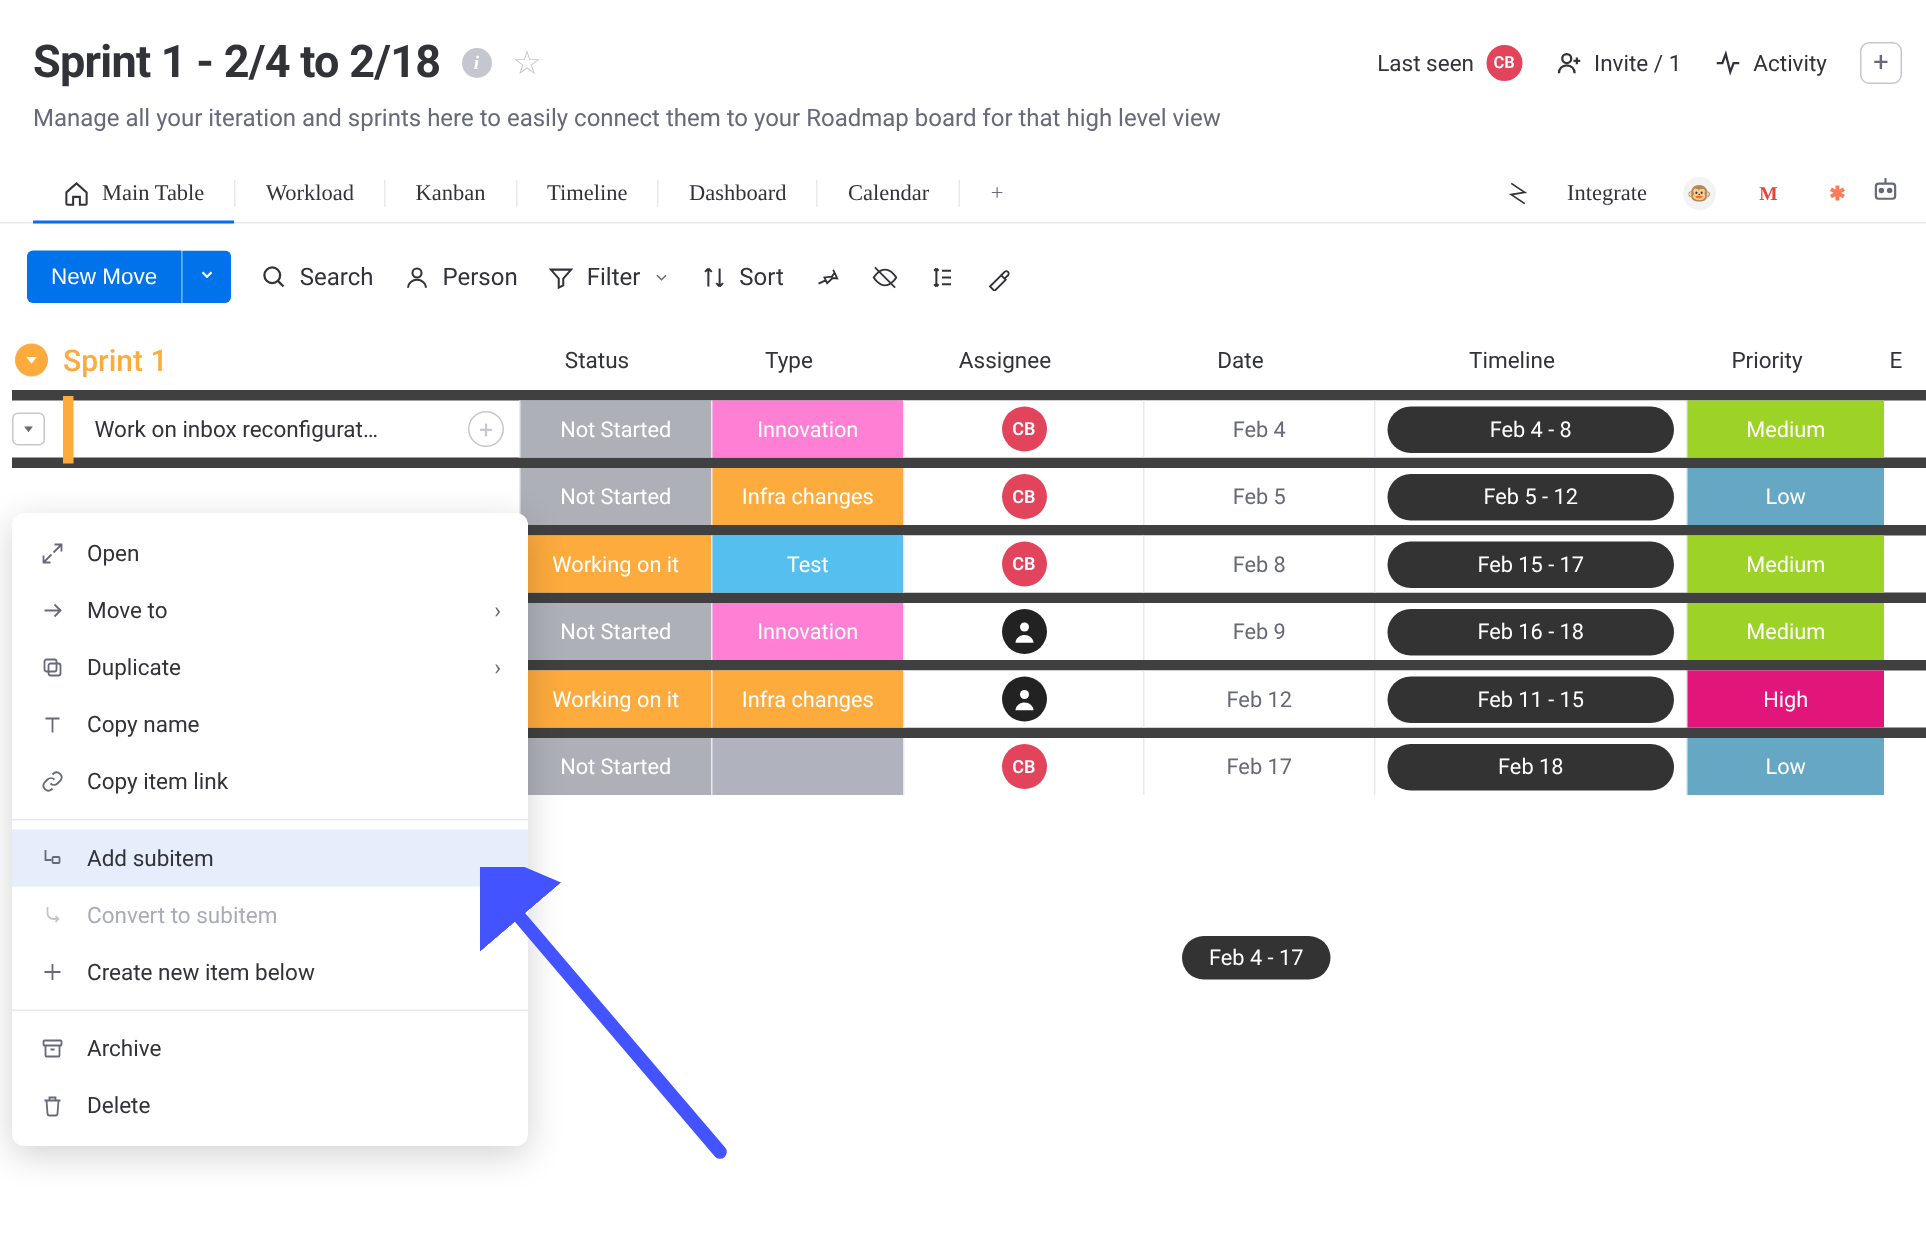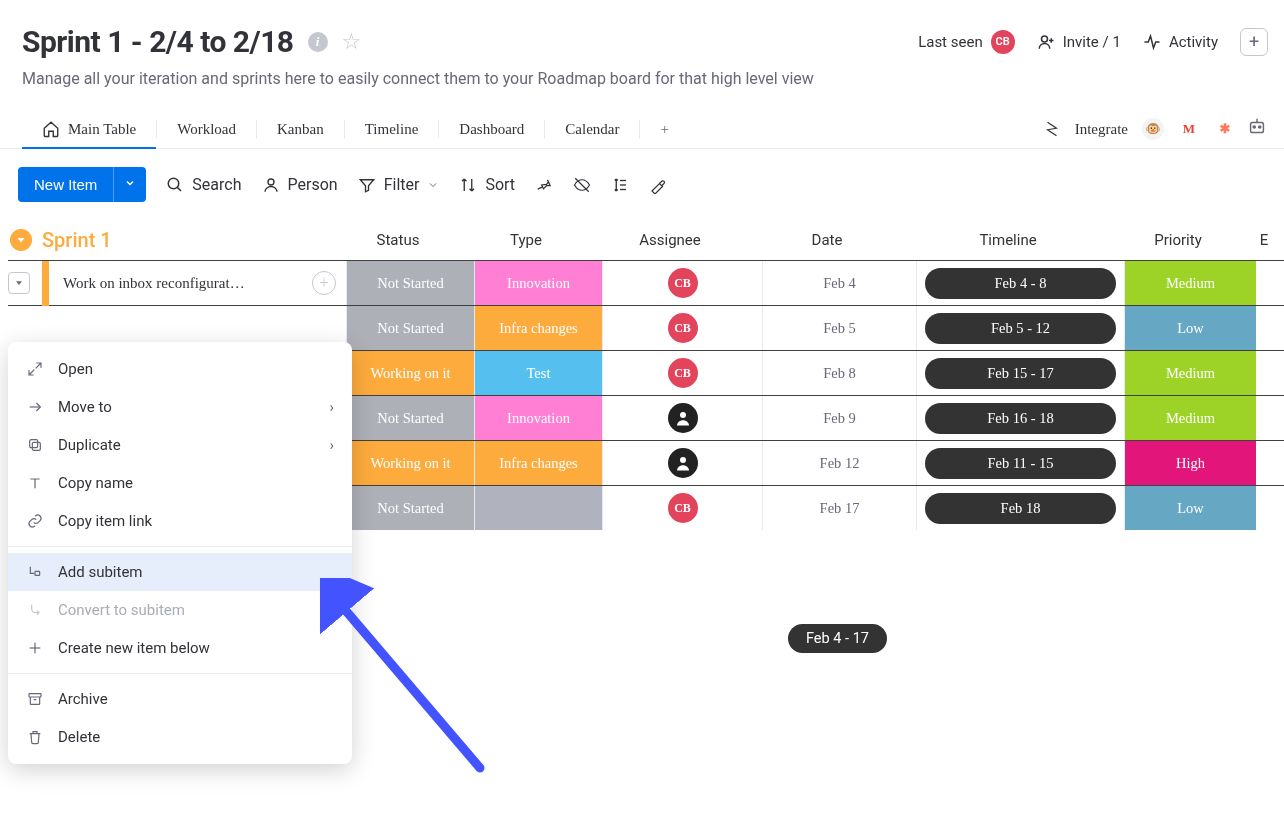--- a/index.html
+++ b/index.html
@@ -17,42 +17,42 @@
 .plus-circle { width: 28px; height: 28px; border: 1px solid #c5c7d0; border-radius: 6px; display: inline-flex; align-items: center; justify-content: center; font-size: 18px; color: #676879; }
 .subtitle { font-size: 16px; color: #676879; margin-top: 10px; }
 
 
 .tabs { display: flex; align-items: center; gap: 0; margin-top: 14px; border-bottom: 1px solid #e6e9ef; padding-left: 22px; padding-right: 16px; font-family: Liberation Serif, serif; }
 .tab { padding: 10px 20px; font-size: 15px; color: #323338; cursor: pointer; position: relative; display: inline-flex; align-items: center; gap: 8px; }
 .tab.active { color: #323338; font-weight: 500; }
 .tab.active::after { content: ""; position: absolute; left: 0; right: 0; bottom: -1px; height: 2px; background: #0073ea; }
 .tab-sep { width: 1px; height: 18px; background: #e6e9ef; }
 .tabs-right { margin-left: auto; display: flex; align-items: center; gap: 10px; }
-.integrate { display: inline-flex; align-items: center; gap: 14px; font-size: 15px; color: #323338; cursor: pointer; }
+.integrate { display: inline-flex; align-items: center; gap: 24px; font-size: 15px; color: #323338; cursor: pointer; }
 .integ-icon { width: 22px; height: 22px; border-radius: 50%; display: inline-flex; align-items: center; justify-content: center; font-size: 13px; font-weight: 700; }
 
 
 .toolbar { display: flex; align-items: center; gap: 20px; padding: 18px 16px 18px 18px; }
 .new-item { display: inline-flex; }
 .new-item-btn { background: #0073ea; color: #fff; border: none; padding: 9px 16px; font-size: 15px; border-radius: 4px 0 0 4px; cursor: pointer; font-weight: 500; }
 .new-item-caret { background: #0073ea; color: #fff; border: none; border-left: 1px solid rgba(255,255,255,0.3); padding: 9px 10px; border-radius: 0 4px 4px 0; cursor: pointer; }
 .tool { display: inline-flex; align-items: center; gap: 8px; font-size: 16px; color: #323338; cursor: pointer; }
 .tool-icon { color: #676879; }
 
 
 .table-area { padding-left: 8px; }
 .group-header { display: flex; align-items: center; }
 .group-title-wrap { display: flex; align-items: center; gap: 10px; padding: 8px 0 8px 2px; width: 330px; }
 .collapse-btn { width: 22px; height: 22px; border-radius: 50%; background: #fdab3d; display: inline-flex; align-items: center; justify-content: center; }
 .group-title { color: #fdab3d; font-size: 20px; font-weight: 500; }
 .col-headers { display: flex; flex: 1; }
 .col-h { text-align: center; font-size: 15px; color: #323338; padding: 10px 0; }
 
 .rows { }
-.row { display: flex; height: 45px; align-items: stretch; border-top: 1px solid #404040; font-family: Liberation Serif, serif; }
+.row { display: flex; height: 45px; align-items: stretch; border-top: 7px solid #404040; }
 .row-first { display: flex; align-items: center; width: 338px; }
 .row-caret { width: 22px; height: 22px; border: 1px solid #c5c7d0; border-radius: 4px; margin-left: 0; display: inline-flex; align-items: center; justify-content: center; color: #676879; font-size: 11px; cursor: pointer; }
 .row-colorbar { width: 7px; height: 45px; background: #fdab3d; margin-left: 12px; }
 .row-name { padding-left: 14px; font-size: 15px; color: #323338; white-space: nowrap; overflow: hidden; text-overflow: ellipsis; flex: 1; }
 .row-add { width: 24px; height: 24px; border-radius: 50%; border: 1.5px solid #c5c7d0; color: #c5c7d0; display: inline-flex; align-items: center; justify-content: center; font-size: 16px; margin-right: 10px; cursor: pointer; }
 
 .cell { display: flex; align-items: center; justify-content: center; font-size: 14.5px; color: #fff; border-left: 1px solid #e6e9ef; }
 .cell.status { }
 .cell.type { }
 .cell.assignee { background: #fff; }
@@ -168,21 +168,21 @@
           <circle cx="9" cy="12" r="1.2" fill="#676879"></circle>
           <circle cx="15" cy="12" r="1.2" fill="#676879"></circle>
           <path d="M12 3v4"></path>
         </svg>
     </span>
   </div>
 </div>
 
 <div class="toolbar">
   <div class="new-item">
-    <button class="new-item-btn">New Item</button>
+    <button class="new-item-btn">New Move</button>
     <button class="new-item-caret">
       <svg width="12" height="12" viewBox="0 0 24 24" fill="none" stroke="#fff" stroke-width="3">
           <polyline points="6 9 12 15 18 9"></polyline>
         </svg>
     </button>
   </div>
   <div class="tool">
     <svg class="icon-svg tool-icon" viewBox="0 0 24 24" fill="none" stroke="#323338" stroke-width="2">
         <circle cx="10" cy="10" r="7"></circle>
         <line x1="20" y1="20" x2="15" y2="15"></line>

